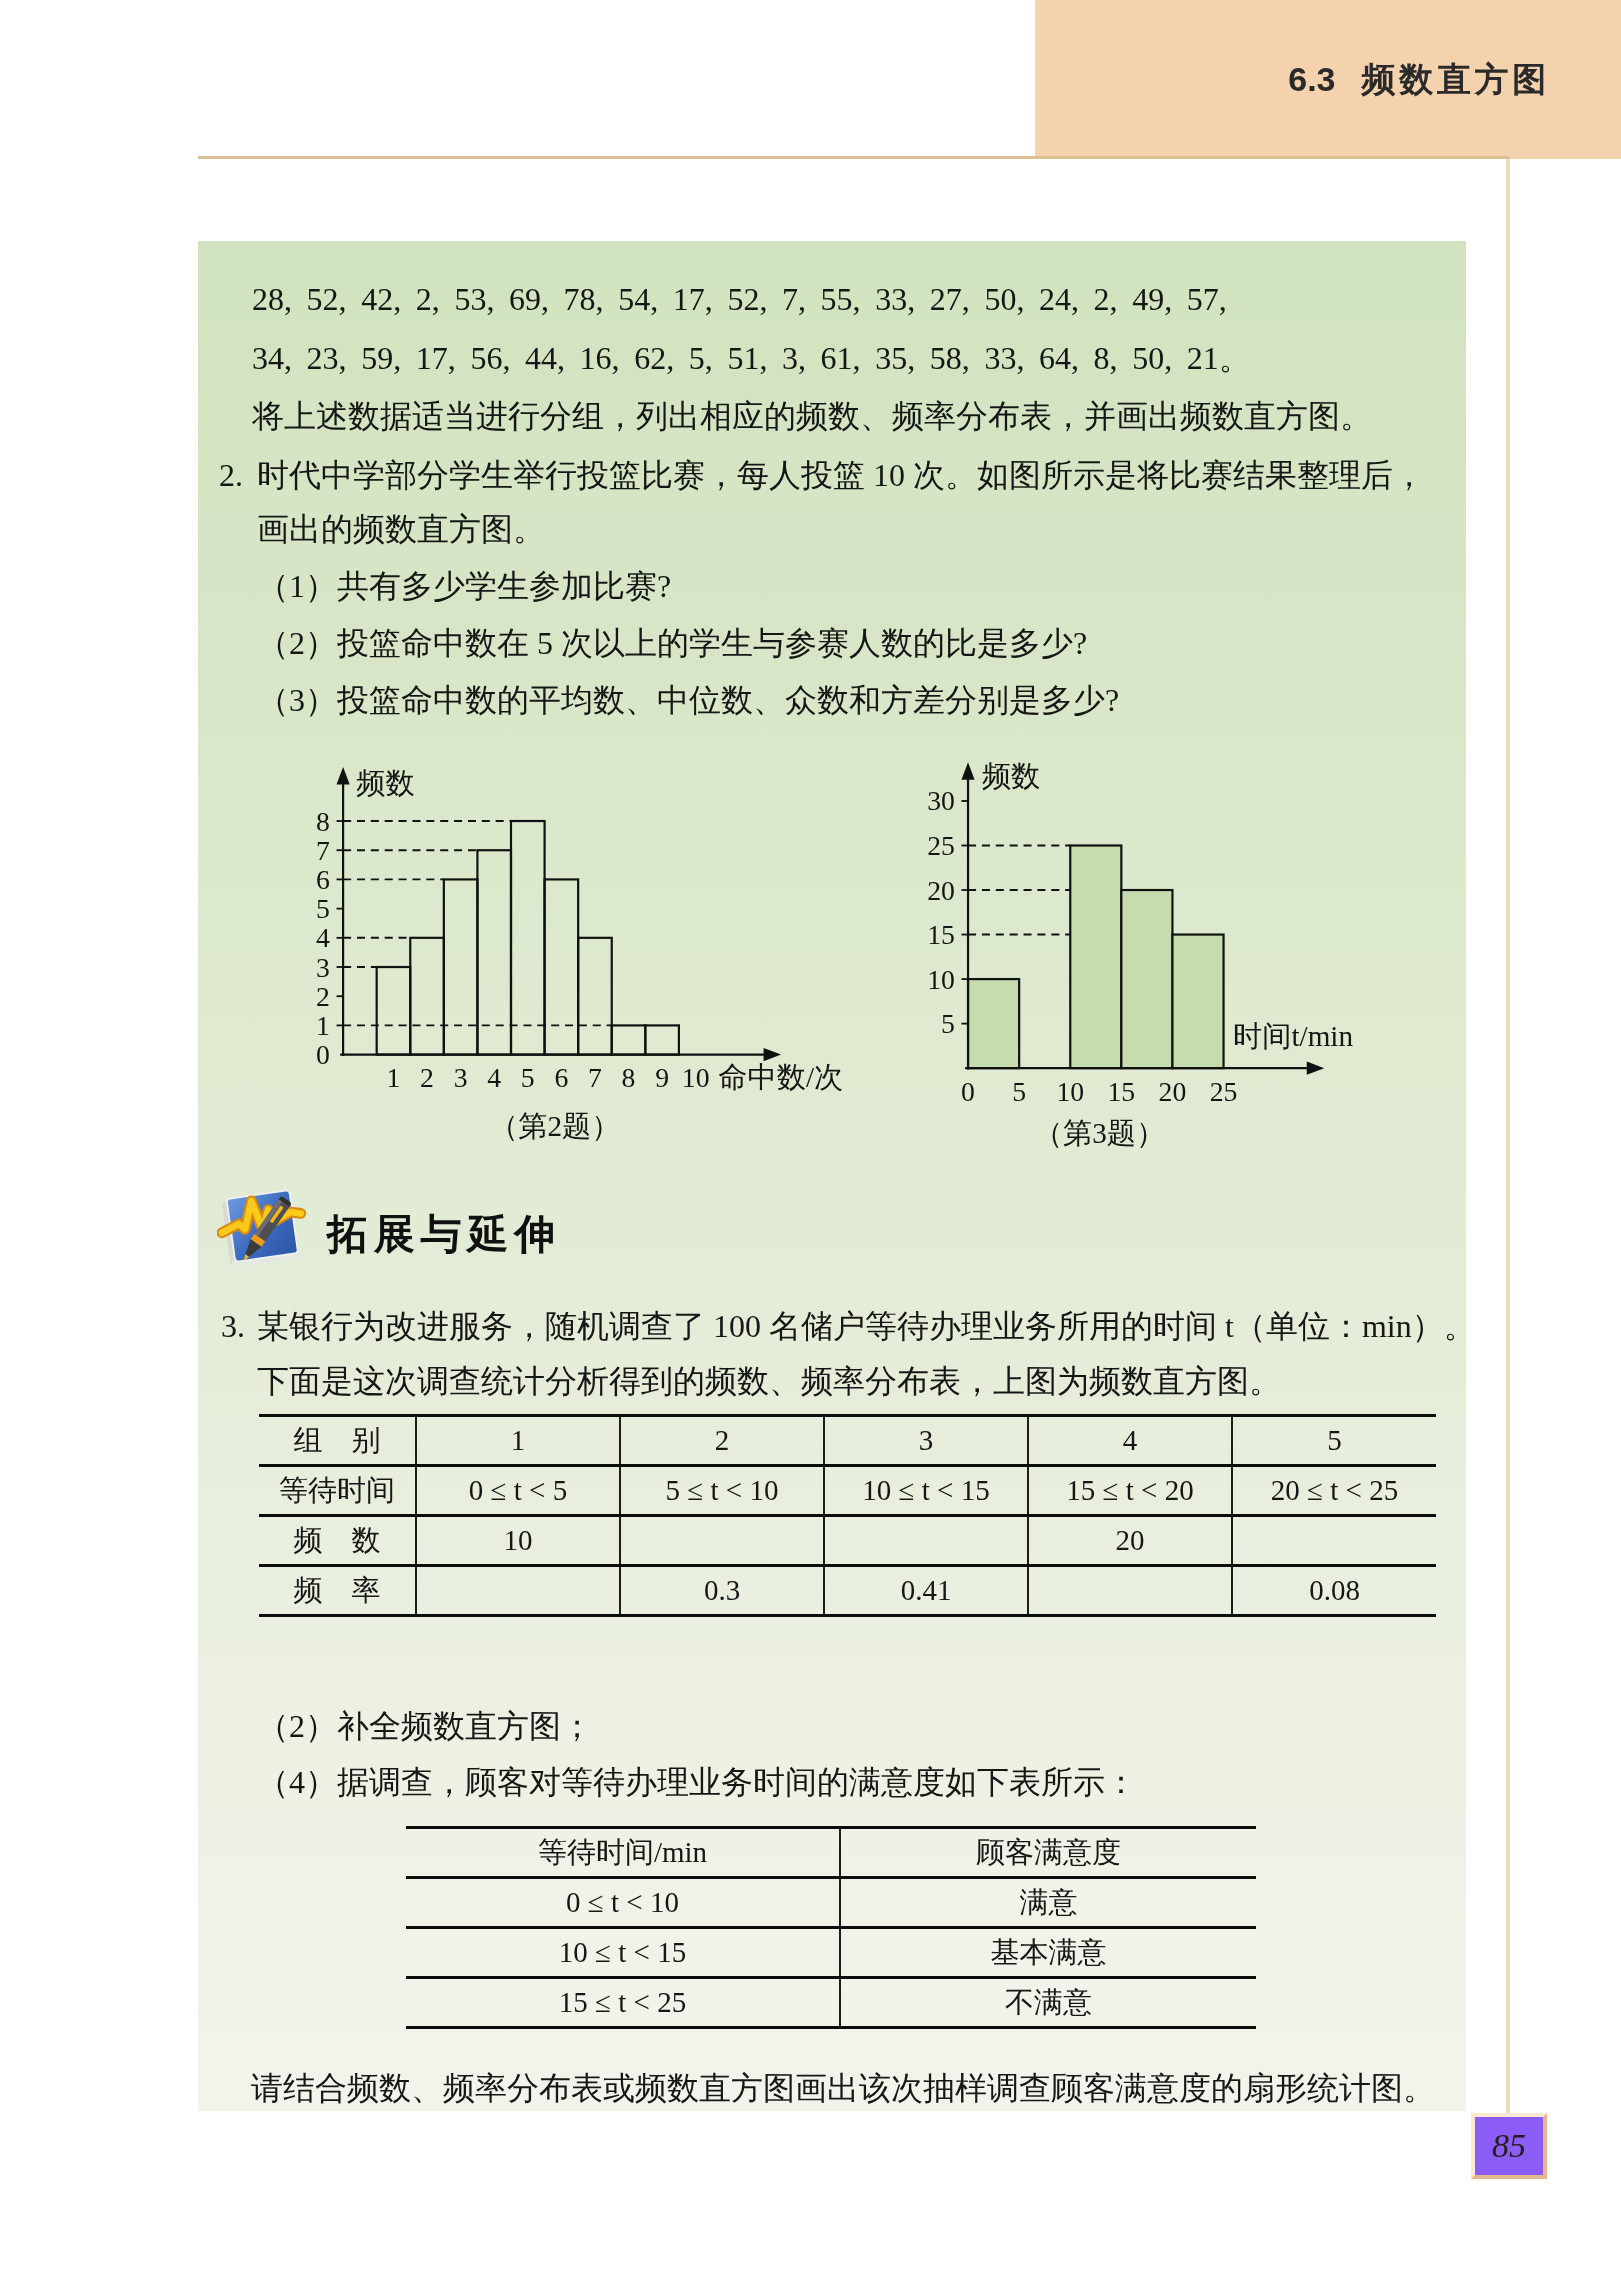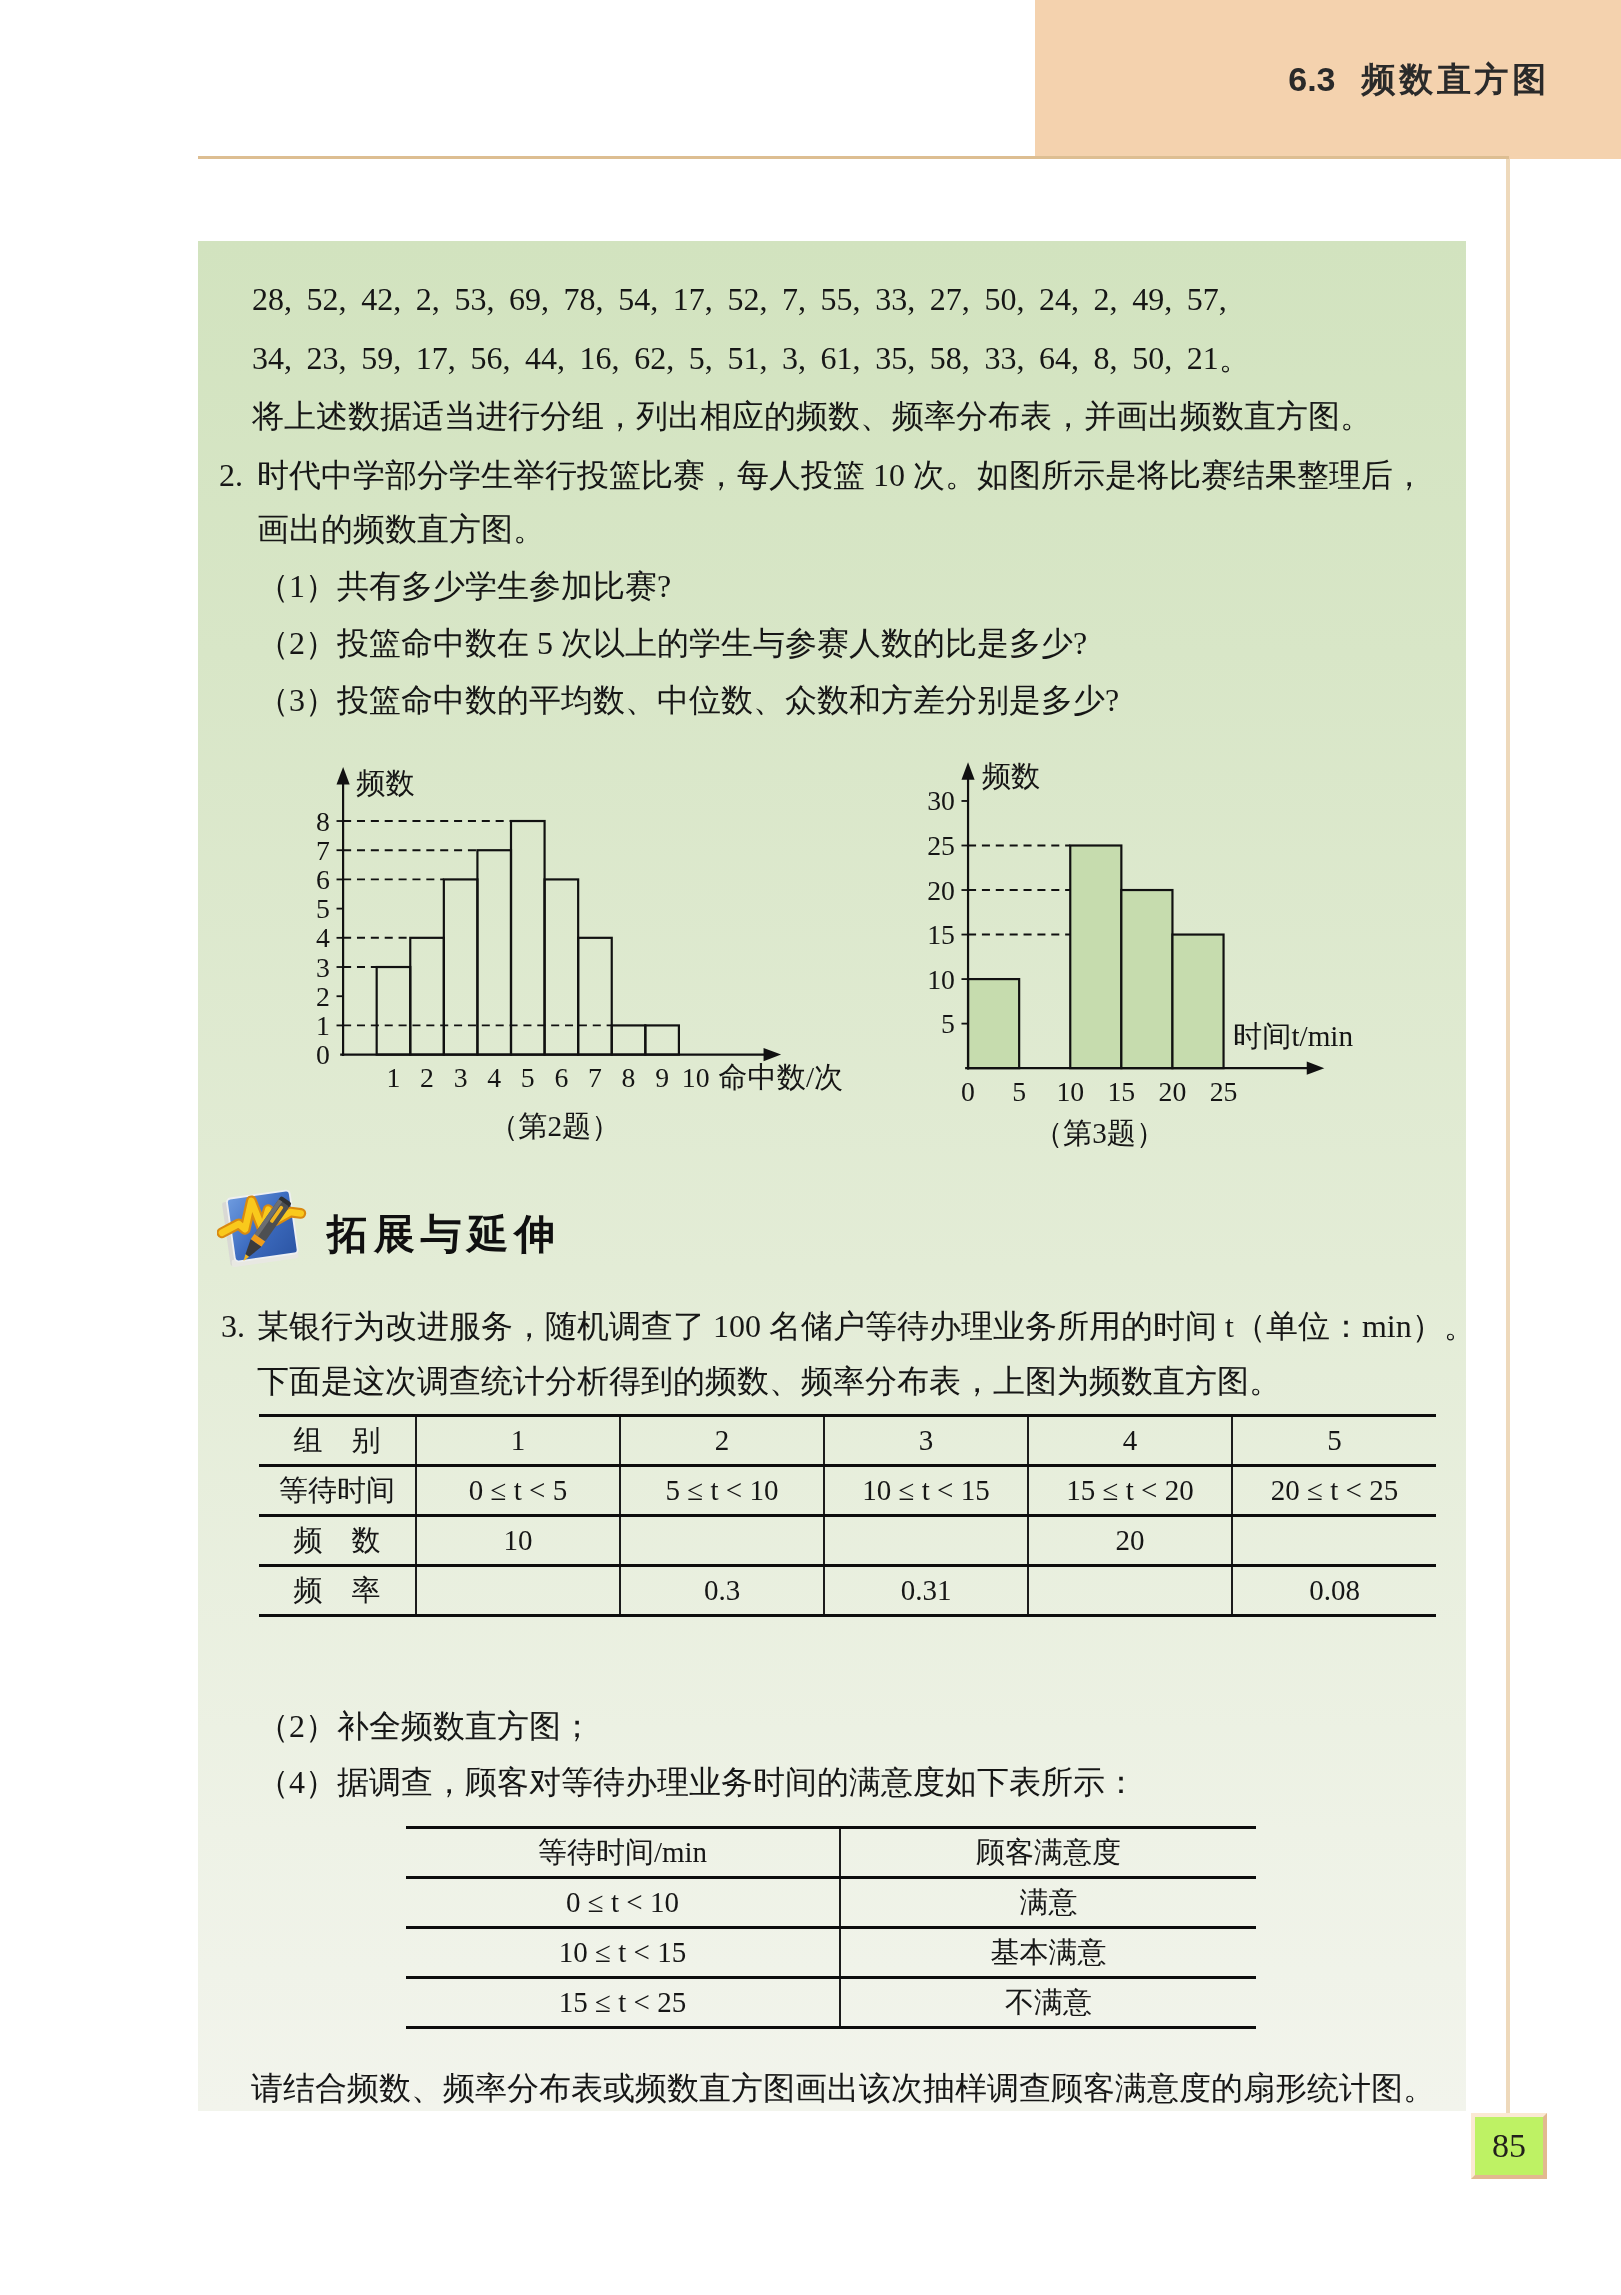--- a/index.html
+++ b/index.html
@@ -22,24 +22,24 @@
              background:linear-gradient(180deg,#d2e3bf 0%,#d8e6c7 22%,#e3ecd6 55%,#eef2e6 85%,#f2f4ec 100%);}
   
   .sec-title{font-size:41px;font-weight:bold;letter-spacing:5.8px;color:#101010;}
   
   .tb{position:absolute;border-collapse:collapse;table-layout:fixed;}
   .tb td{border-bottom:3.7px solid #0d0d0d;text-align:center;vertical-align:middle;
          font-size:29px;height:47px;padding:0;white-space:nowrap;}
   .tb tr:first-child td{border-top:3.7px solid #0d0d0d;}
   .tb td + td{border-left:2.2px solid #1c1c1c;}
   
-  .pagenum{left:1471px;top:2113px;width:76px;height:66px;background:#bef264;box-sizing:border-box;
+  .pagenum{left:1471px;top:2113px;width:76px;height:66px;background:#8b5cf6;box-sizing:border-box;
            border-top:4.4px solid #fbe9d3;border-left:4.4px solid #fbe9d3;
            border-right:4.4px solid #e2b98f;border-bottom:4.4px solid #e2b98f;
-           display:flex;align-items:center;justify-content:center;font-size:34px;color:#23201c;}
+           display:flex;align-items:center;justify-content:center;font-size:34px;color:#23201c;font-style:italic;}
   
   svg text{font-family:"Liberation Serif","DejaVu Serif",serif;fill:#151515;}
   svg .tick{font-size:38px;}
   svg .axlabel{font-size:40px;}
   svg .cap{font-size:40px;}
 </style>
 </head>
 <body>
 
 <div class="page">
@@ -220,21 +220,21 @@
       <td>10</td>
       <td></td>
       <td></td>
       <td>20</td>
       <td></td>
     </tr>
     <tr>
       <td>频　率</td>
       <td></td>
       <td>0.3</td>
-      <td>0.31</td>
+      <td>0.41</td>
       <td></td>
       <td>0.08</td>
     </tr>
   </tbody>
     </table>
 
   <div class="abs txt" style="left:257px;top:1708px">（2）补全频数直方图；</div>
   <div class="abs txt" style="left:257px;top:1764px">（4）据调查，顾客对等待办理业务时间的满意度如下表所示：</div>
 
   <table class="tb" style="left:406px;top:1826px;width:850px">

